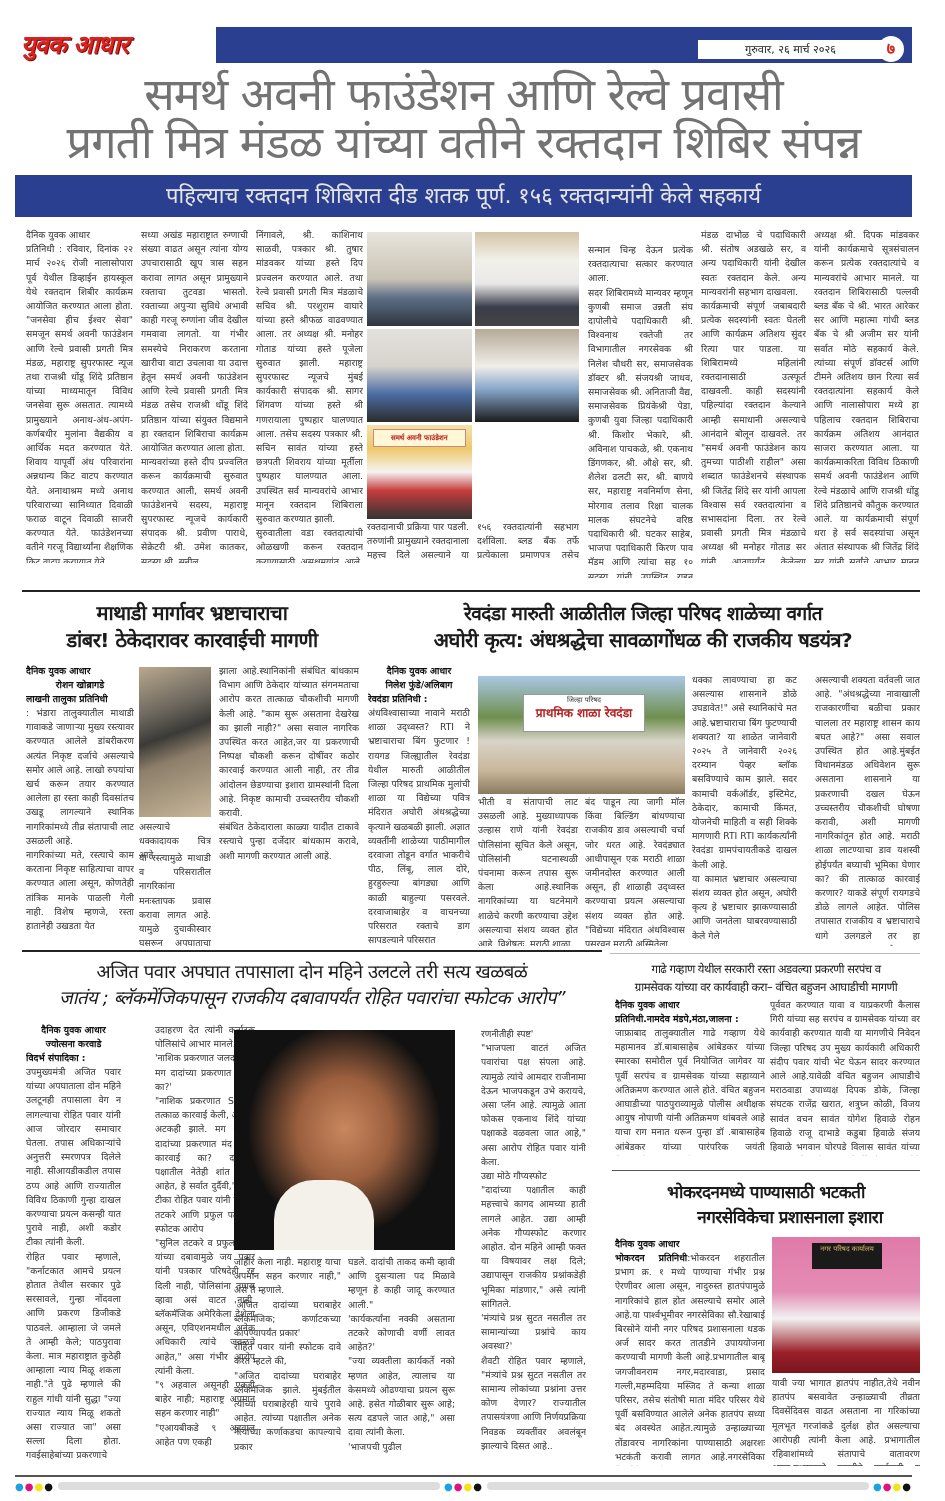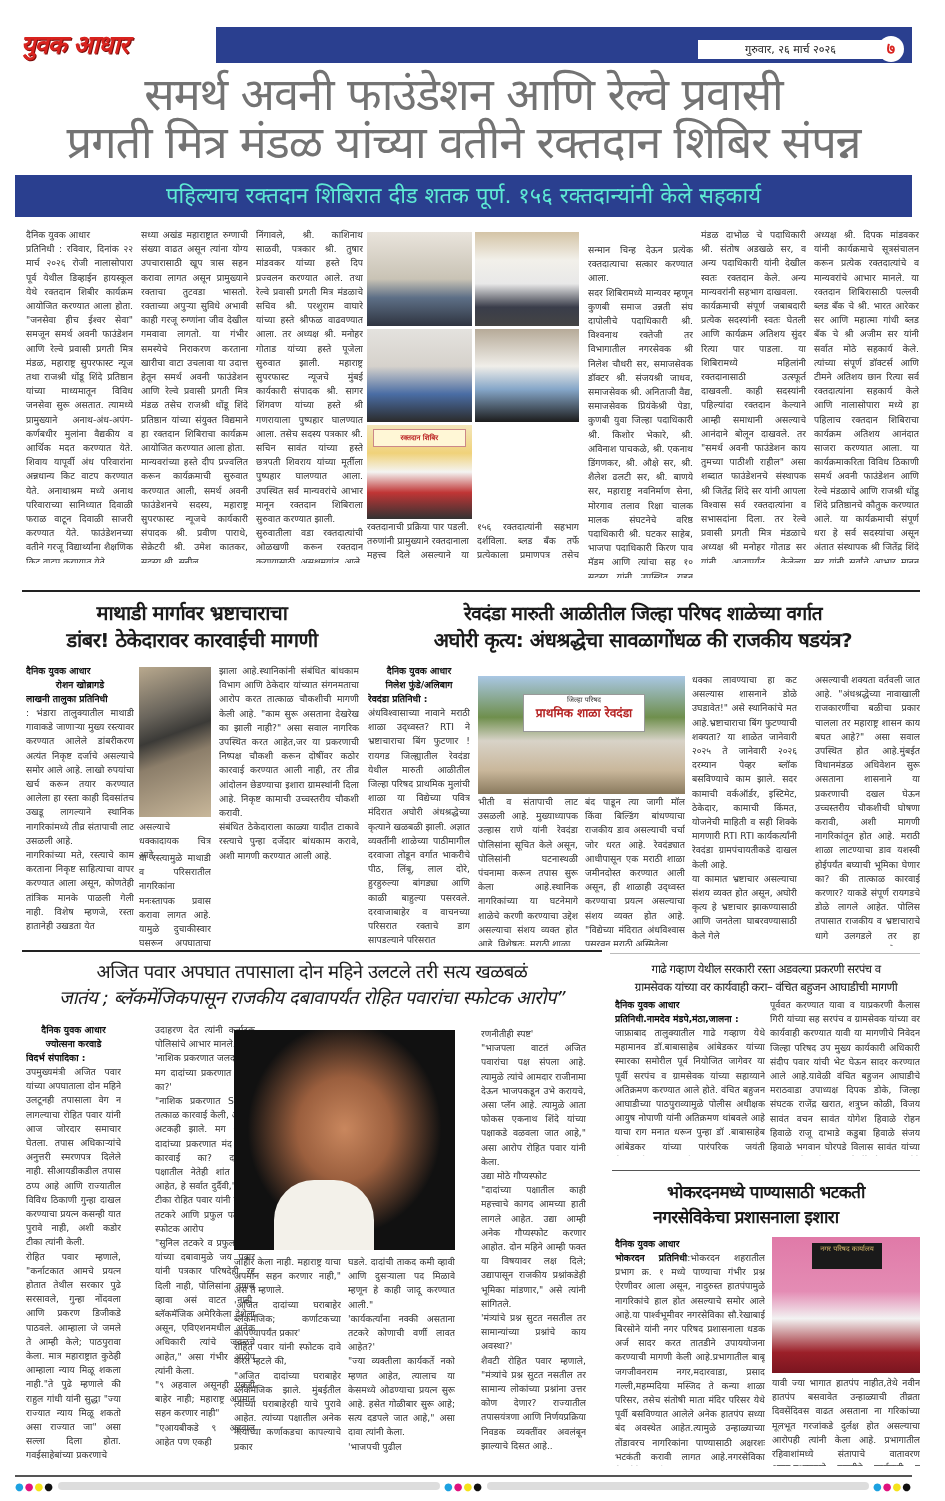--- a/index.html
+++ b/index.html
@@ -3,21 +3,21 @@
 <meta charset="utf-8">
 <style>
   html,body{margin:0;padding:0;background:#fff;}
   body{width:945px;height:1501px;position:relative;overflow:hidden;font-family:"DejaVu Sans",sans-serif;color:#222;}
   .abs{position:absolute;}
   .masthead{left:15px;top:27px;width:897px;height:36px;background:#2a3f8f;}
   .logo{left:15px;top:27px;width:201px;height:36px;background:#fff;color:#d9231f;font-weight:bold;font-size:25px;line-height:36px;padding-left:6px;box-sizing:border-box;font-style:italic;letter-spacing:-1px;text-shadow:1px 1px 0 #7a0d0b;}
   .datebox{left:698px;top:40px;width:185px;height:19px;background:#fff;font-size:11px;line-height:19px;text-align:center;color:#222;}
   .pageno{left:878px;top:36px;width:26px;height:26px;border-radius:13px;background:#fff;color:#d9231f;font-weight:bold;font-size:16px;line-height:26px;text-align:center;}
   .h1{left:15px;width:897px;text-align:center;font-weight:normal;font-size:45px;line-height:44px;color:#737373;font-family:"DejaVu Sans",sans-serif;letter-spacing:-1px;}
-  .subbar{left:15px;top:175px;width:897px;height:42px;background:#2a3f8f;color:#5eead4;text-align:center;font-size:22px;line-height:42px;}
+  .subbar{left:15px;top:175px;width:897px;height:42px;background:#2a3f8f;color:#e5e5e5;text-align:center;font-size:22px;line-height:42px;}
   .col{font-size:9.2px;line-height:14.2px;color:#333;text-align:justify;overflow:hidden;}
   .col b{color:#111;}
   .photo{overflow:hidden;}
   .rule{height:2px;background:#222;}
   .h2{text-align:center;font-weight:bold;color:#1b1b1b;letter-spacing:-0.5px;}
   .img-road{background:linear-gradient(160deg,#b9a98e 0%,#6a655c 30%,#3b3a37 45%,#8c7e6a 60%,#c8b79a 100%);}
   .img-school{background:linear-gradient(180deg,#a9c7e4 0%,#6f8f4d 35%,#d8d3c8 55%,#c9b79b 80%,#8a7a5e 100%);}
   .school-sign{position:absolute;left:45px;top:18px;width:120px;height:36px;background:#fff;border:1px solid #999;text-align:center;font-size:7px;color:#333;}
   .school-sign .big{font-size:12px;color:#b52222;font-weight:bold;}
   .img-pawar{background:radial-gradient(ellipse at 50% 45%,#c9875e 0%,#9b5f3e 30%,#111 62%);}
@@ -53,22 +53,22 @@
 <div class="abs col" style="left:141px;top:228px;width:107px;height:335px;white-space:pre-line;">सध्या अखंड महाराष्ट्रात रुग्णाची संख्या वाढत असून त्यांना योग्य उपचारासाठी खूप त्रास सहन करावा लागत असून प्रामुख्याने रक्ताचा तुटवडा भासतो. रक्ताच्या अपुऱ्या सुविधे अभावी काही गरजू रुग्णांना जीव देखील गमवावा लागतो. या गंभीर समस्येचे निराकरण करताना खारीचा वाटा उचलावा या उदात्त हेतून समर्थ अवनी फाउंडेशन आणि रेल्वे प्रवासी प्रगती मित्र मंडळ तसेच राजश्री धोंडू शिंदे प्रतिष्ठान यांच्या संयुक्त विद्यमाने हा रक्तदान शिबिराचा कार्यक्रम आयोजित करण्यात आला होता.
 मान्यवरांच्या हस्ते दीप प्रज्वलित करून कार्यक्रमाची सुरुवात करण्यात आली, समर्थ अवनी फाउंडेशनचे सदस्य, महाराष्ट्र सुपरफास्ट न्यूजचे कार्यकारी संपादक श्री. प्रवीण पाराथे, सेक्रेटरी श्री. उमेश कातकर, सदस्य श्री. सुनील</div>
 <div class="abs col" style="left:256px;top:228px;width:107px;height:335px;white-space:pre-line;">निंगावले, श्री. काशिनाथ साळवी, पत्रकार श्री. तुषार मांडवकर यांच्या हस्ते दिप प्रज्वलन करण्यात आले. तथा रेल्वे प्रवासी प्रगती मित्र मंडळाचे सचिव श्री. परशुराम वाघारे यांच्या हस्ते श्रीफळ वाढवण्यात आला. तर अध्यक्ष श्री. मनोहर गोताड यांच्या हस्ते पूजेला सुरुवात झाली. महाराष्ट्र सुपरफास्ट न्यूजचे मुंबई कार्यकारी संपादक श्री. सागर शिंगवण यांच्या हस्ते श्री गणरायाला पुष्पहार घालण्यात आला. तसेच सदस्य पत्रकार श्री. सचिन सावंत यांच्या हस्ते छत्रपती शिवराय यांच्या मूर्तीला पुष्पहार घालण्यात आला. उपस्थित सर्व मान्यवरांचे आभार मानून रक्तदान शिबिराला सुरुवात करण्यात झाली.
 सुरुवातीला वडा रक्तदात्यांची ओळखणी करून रक्तदान करण्यासाठी असक्षमयांत आले. प्रत्येक रक्तदात्याची आरोग्य तपासणी करून,</div>
 
 <div class="abs collage" style="left:367px;top:232px;width:212px;height:287px;">
   <div class="tile t1"></div>
   <div class="tile t2"></div>
   <div class="tile t3"></div>
   <div class="tile t4"></div>
-  <div class="tile t6">
-      <div class="banner">रक्तदान शिबिर</div>
+  <div class="tile t5">
+      <div class="banner">समर्थ अवनी फाउंडेशन</div>
     </div>
 </div>
 <div class="abs col" style="left:367px;top:520px;width:102px;height:43px;">रक्तदानाची प्रक्रिया पार पडली. तरुणांनी प्रामुख्याने रक्तदानाला महत्त्व दिले असल्याने या रक्तदान शिबिर कार्यक्रमाची शोभा वाढली. या रक्तदानासाठी</div>
 <div class="abs col" style="left:477px;top:520px;width:102px;height:43px;">१५६ रक्तदात्यांनी सहभाग दर्शविला. ब्लड बँक तर्फे प्रत्येकाला प्रमाणपत्र तसेच समर्थ अवनी फाउंडेशन आणि रेल्वे प्रवासी मित्र मंडळातर्फे</div>
 
 <div class="abs col" style="left:588px;top:228px;width:105px;height:335px;white-space:pre-line;margin-top:15px;">सन्मान चिन्ह देऊन प्रत्येक रक्तदात्याचा सत्कार करण्यात आला.
 सदर शिबिरामध्ये मान्यवर म्हणून कुणबी समाज उन्नती संघ दापोलीचे पदाधिकारी श्री. विश्वनाथ रक्तेजी तर विभागातील नगरसेवक श्री निलेश चौधरी सर, समाजसेवक डॉक्टर श्री. संजयश्री जाधव, समाजसेवक श्री. अनिताजी वैद्य, समाजसेवक प्रियंकेश्री पेडा, कुणबी युवा जिल्हा पदाधिकारी श्री. किशोर भेकारे, श्री. अविनाश पाचकळे, श्री. एकनाथ डिंगणकर, श्री. औक्षे सर, श्री. शैलेश ढलटी सर, श्री. बाणये सर, महाराष्ट्र नवनिर्माण सेना, मोरगाव तलाव रिक्षा चालक मालक संघटनेचे वरिष्ठ पदाधिकारी श्री. घटकर साहेब, भाजपा पदाधिकारी किरण पाव मॅडम आणि त्यांचा सह १० सदस्य यांनी उपस्थित राहून स्वतः रक्तदान करून आदर्श निर्माण केला, तर नालासोपारा विरार पंचक्रोशी</div>
 <div class="abs col" style="left:701px;top:228px;width:105px;height:335px;white-space:pre-line;">मंडळ दाभोळ चे पदाधिकारी श्री. संतोष अडखळे सर, व अन्य पदाधिकारी यांनी देखील स्वतः रक्तदान केले. अन्य मान्यवरांनी सहभाग दाखवला.
 कार्यक्रमाची संपूर्ण जबाबदारी प्रत्येक सदस्यांनी स्वतः घेतली आणि कार्यक्रम अतिशय सुंदर रित्या पार पाडला. या शिबिरामध्ये महिलांनी रक्तदानासाठी उत्स्फूर्त दाखवली. काही सदस्यांनी पहिल्यांदा रक्तदान केल्याने आम्ही समाधानी असल्याचे आनंदाने बोलून दाखवले. तर "समर्थ अवनी फाउंडेशन काय तुमच्या पाठीशी राहील" असा शब्दात फाउंडेशनचे संस्थापक श्री जितेंद्र शिंदे सर यांनी आपला विश्वास सर्व रक्तदात्यांना व सभासदांना दिला. तर रेल्वे प्रवासी प्रगती मित्र मंडळाचे अध्यक्ष श्री मनोहर गोताड सर यांनी आतापर्यंत केलेल्या जनसेवा बद्दल सर्व रक्तदात्यांचे आभार मानले. फाउंडेशनचे</div>
 <div class="abs col" style="left:814px;top:228px;width:105px;height:335px;white-space:pre-line;">अध्यक्ष श्री. दिपक मांडवकर यांनी कार्यक्रमाचे सूत्रसंचालन करून प्रत्येक रक्तदात्यांचे व मान्यवरांचे आभार मानले. या रक्तदान शिबिरासाठी पल्लवी ब्लड बँक चे श्री. भारत आरेकर सर आणि महात्मा गांधी ब्लड बँक चे श्री अजीम सर यांनी सर्वात मोठे सहकार्य केले. त्यांच्या संपूर्ण डॉक्टर्स आणि टीमने अतिशय छान रित्या सर्व रक्तदात्यांना सहकार्य केले आणि नालासोपारा मध्ये हा पहिलाच रक्तदान शिबिराचा कार्यक्रम अतिशय आनंदात साजरा करण्यात आला. या कार्यक्रमाकरिता विविध ठिकाणी समर्थ अवनी फाउंडेशन आणि रेल्वे मंडळाचे आणि राजश्री धोंडू शिंदे प्रतिष्ठानचे कौतुक करण्यात आले. या कार्यक्रमाची संपूर्ण धरा हे सर्व सदस्यांचा असून अंतात संस्थापक श्री जितेंद्र शिंदे सर यांनी सर्वांचे आभार मानून कार्यक्रम संपन्न केला.</div>
@@ -152,21 +152,21 @@
 <div class="abs col" style="left:615px;top:998px;width:150px;">
   <div><b>दैनिक युवक आधार</b></div>
   <div><b>प्रतिनिधी.नामदेव मंडपे,मंठा,जालना :</b></div>
 </div>
 <div class="abs col" style="left:615px;top:1026px;width:150px;height:130px;">जाफ्राबाद तालुक्यातील गाढे गव्हाण येथे महामानव डॉ.बाबासाहेब आंबेडकर यांच्या स्मारका समोरील पूर्व नियोजित जागेवर या पूर्वी सरपंच व ग्रामसेवक यांच्या सहाय्याने अतिक्रमण करण्यात आले होते. वंचित बहुजन आघाडीच्या पाठपुराव्यामुळे पोलीस अधीक्षक आयुष नोपाणी यांनी अतिक्रमण थांबवले आहे याचा राग मनात धरून पुन्हा डॉ .बाबासाहेब आंबेडकर यांच्या पारंपरिक जयंती मिरवणुकीचा सरकारी रस्ता सरपंच व ग्रामसेवक यांनी कैलास गिरी यांच्या सहाय्याने अडवला आहे तो तात्काळ</div>
 <div class="abs col" style="left:770px;top:998px;width:150px;height:158px;">पूर्ववत करण्यात यावा व याप्रकरणी कैलास गिरी यांच्या सह सरपंच व ग्रामसेवक यांच्या वर कार्यवाही करण्यात यावी या मागणीचे निवेदन जिल्हा परिषद उप मुख्य कार्यकारी अधिकारी संदीप पवार यांची भेट घेऊन सादर करण्यात आले आहे.यावेळी वंचित बहुजन आघाडीचे मराठवाडा उपाध्यक्ष दिपक डोके, जिल्हा संघटक राजेंद्र खरात, शत्रुघ्न कोळी, विजय सावंत वचन सावंत योगेश हिवाळे रोहन हिवाळे राजू दाभाडे कडुबा हिवाळे संजय हिवाळे भगवान घोरपडे विलास सावंत यांच्या सह पदाधिकारी व कार्यकर्ते मोठ्या संख्येने उपस्थित होते.</div>
 
 <div class="abs rule" style="left:612px;top:1170px;width:308px;height:1px;background:#555;"></div>
 
 <div class="abs h2" style="left:612px;top:1180px;width:308px;font-size:17px;line-height:24px;">भोकरदनमध्ये पाण्यासाठी भटकती</div>
-<div class="abs h2" style="left:592px;top:1205px;width:308px;font-size:17px;line-height:24px;">नगरसेविकेचा प्रशासनाला इशारा</div>
+<div class="abs h2" style="left:636px;top:1205px;width:308px;font-size:17px;line-height:24px;">नगरसेविकेचा प्रशासनाला इशारा</div>
 <div class="abs col" style="left:615px;top:1237px;width:150px;">
   <div><b>दैनिक युवक आधार</b></div>
 </div>
 <div class="abs col" style="left:615px;top:1251px;width:150px;height:215px;">
   <b>भोकरदन प्रतिनिधी</b><span>:भोकरदन शहरातील प्रभाग क्र. १ मध्ये पाण्याचा गंभीर प्रश्न ऐरणीवर आला असून, नादुरुस्त हातपंपामुळे नागरिकांचे हाल होत असल्याचे समोर आले आहे.या पार्श्वभूमीवर नगरसेविका सौ.रेखाबाई बिरसोने यांनी नगर परिषद प्रशासनाला धडक अर्ज सादर करत तातडीने उपाययोजना करण्याची मागणी केली आहे.प्रभागातील बाबू जगजीवनराम नगर,मदारवाडा, प्रसाद गल्ली,महम्मदिया मस्जिद ते कन्या शाळा परिसर, तसेच संतोषी माता मंदिर परिसर येथे पूर्वी बसविण्यात आलेले अनेक हातपंप सध्या बंद अवस्थेत आहेत.त्यामुळे उन्हाळ्याच्या तोंडावरच नागरिकांना पाण्यासाठी अक्षरशः भटकंती करावी लागत आहे.नगरसेविका बिरसोने यांनी स्पष्ट शब्दांत प्रशासनाला सुनावले आहे की, जे हातपंप नादुरुस्त आहेत त्यांची तात्काळ दुरुस्ती करण्यात</span>
 </div>
 <div class="abs photo img-meeting" style="left:772px;top:1237px;width:148px;height:136px;">
   <div class="meet-sign">नगर परिषद कार्यालय</div>
 </div>
 <div class="abs col" style="left:772px;top:1376px;width:148px;height:90px;">यावी ज्या भागात हातपंप नाहीत,तेथे नवीन हातपंप बसवावेत उन्हाळ्याची तीव्रता दिवसेंदिवस वाढत असताना ना गरिकांच्या मूलभूत गरजांकडे दुर्लक्ष होत असल्याचा आरोपही त्यांनी केला आहे. प्रभागातील रहिवाशांमध्ये संतापाचे वातावरण असून,प्रशासनाने तातडीने कार्यवाही न केल्यास आंदोलनाचा इशारा दिला जात आहे.</div>

